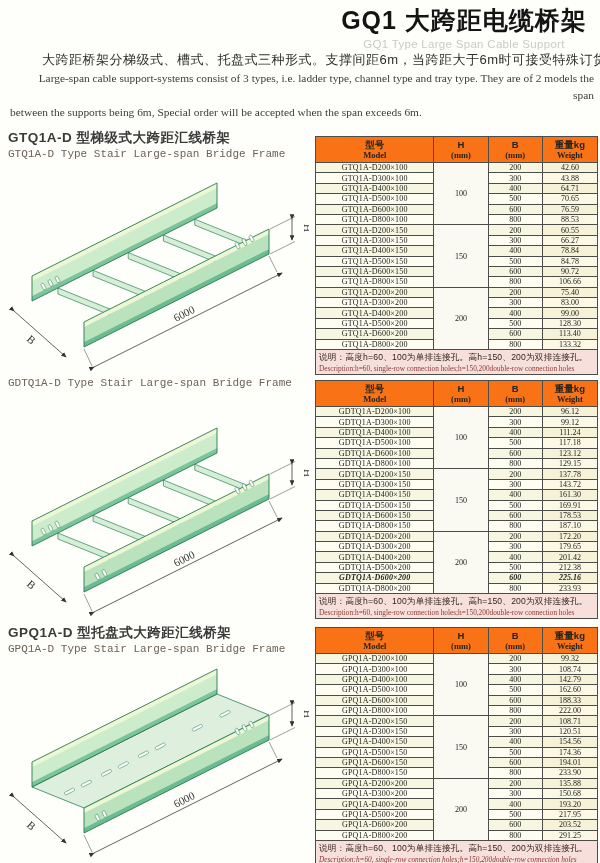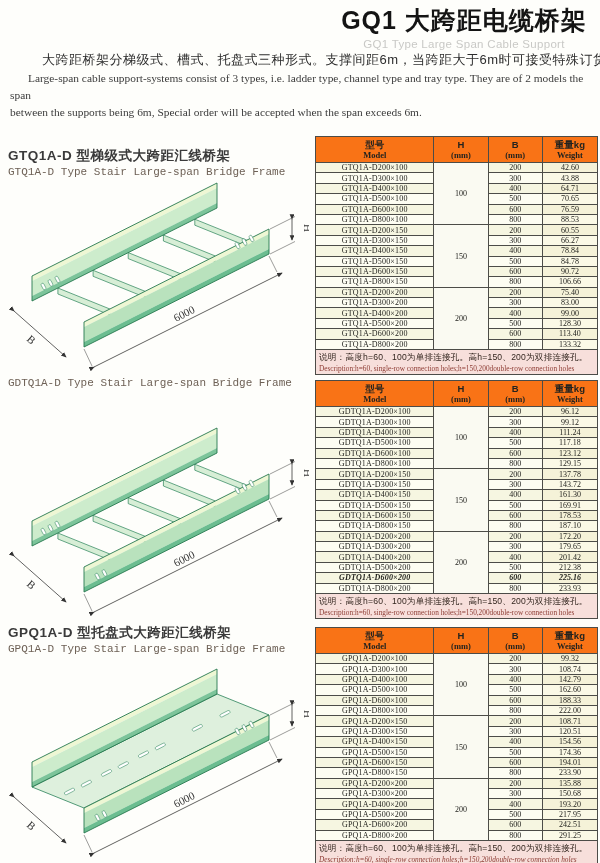--- a/index.html
+++ b/index.html
@@ -8,27 +8,27 @@
 
   
   .title-wrap{position:absolute;top:4px;right:6px;width:260px;text-align:center;}
   .page-title{font-size:25px;font-weight:bold;color:#141414;letter-spacing:1px;white-space:nowrap;}
   .page-subtitle{font-size:11.5px;color:#c9c9c6;margin-top:1px;letter-spacing:.3px;white-space:nowrap;}
 
   .intro-zh{position:absolute;top:51px;left:16px;width:572px;font-size:13px;color:#2d2d2d;
             text-indent:26px;letter-spacing:.5px;white-space:nowrap;}
   .intro-en{position:absolute;top:70px;left:10px;width:584px;font-family:"Liberation Serif",serif;
             font-size:11.4px;color:#3b3b3b;line-height:1.5;}
-  .intro-en .l1{text-indent:18px;}
+  .intro-en .l1{text-indent:18px;text-align:right;}
 
   
   .sec-head{position:absolute;left:8px;}
   .sec-head .zh{font-size:13.5px;font-weight:bold;color:#3a3a3a;letter-spacing:.5px;}
   .sec-head .en{font-family:Liberation Mono, monospace;font-size:11px;color:#6e6156;margin-top:1px;}
-  .sec1-head{top:147px;} .sec2-head{top:376px;} .sec3-head{top:624px;}
+  .sec1-head{top:129px;} .sec2-head{top:376px;} .sec3-head{top:624px;}
 
   
   .drawing{position:absolute;left:4px;width:305px;height:196px;}
   .dw1{top:176px;} .dw2{top:421px;} .dw3{top:662px;}
   .drawing svg{display:block;}
   .dim-text{font-family:"Liberation Serif",serif;font-size:11px;fill:#333;}
 
   
   .tablebox{position:absolute;left:315px;width:283px;}
   .tb1{top:136px;} .tb2{top:380px;} .tb3{top:627px;}
@@ -612,21 +612,21 @@
               <td class="wcol">193.20</td>
             </tr>
             <tr>
               <td class="model">GPQ1A-D500×200</td>
               <td class="bcol">500</td>
               <td class="wcol">217.95</td>
             </tr>
             <tr>
               <td class="model">GPQ1A-D600×200</td>
               <td class="bcol">600</td>
-              <td class="wcol">242.51</td>
+              <td class="wcol">203.52</td>
             </tr>
             <tr>
               <td class="model">GPQ1A-D800×200</td>
               <td class="bcol">800</td>
               <td class="wcol">291.25</td>
             </tr>
           </tbody>
         </table>
       </div>
     <div class="note">

